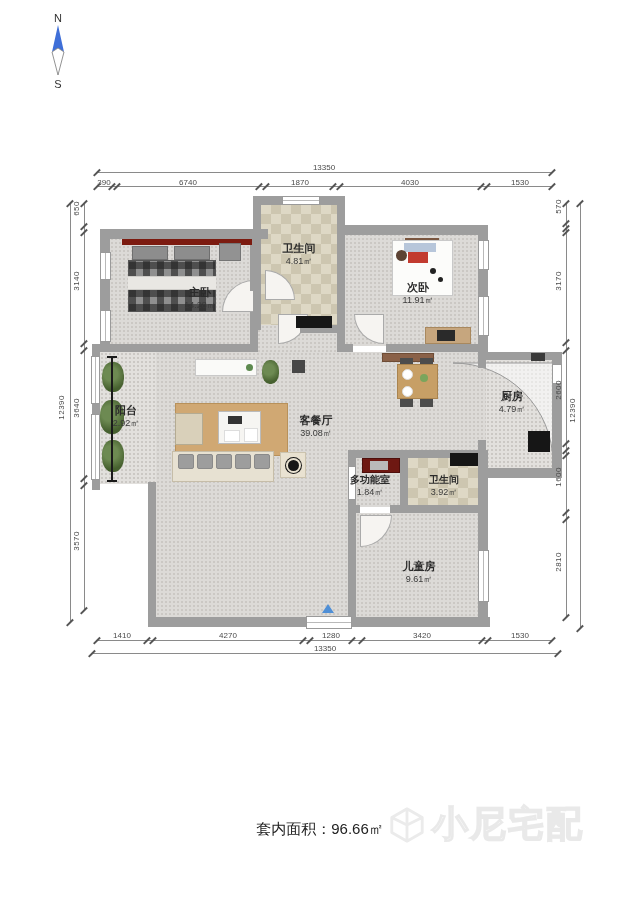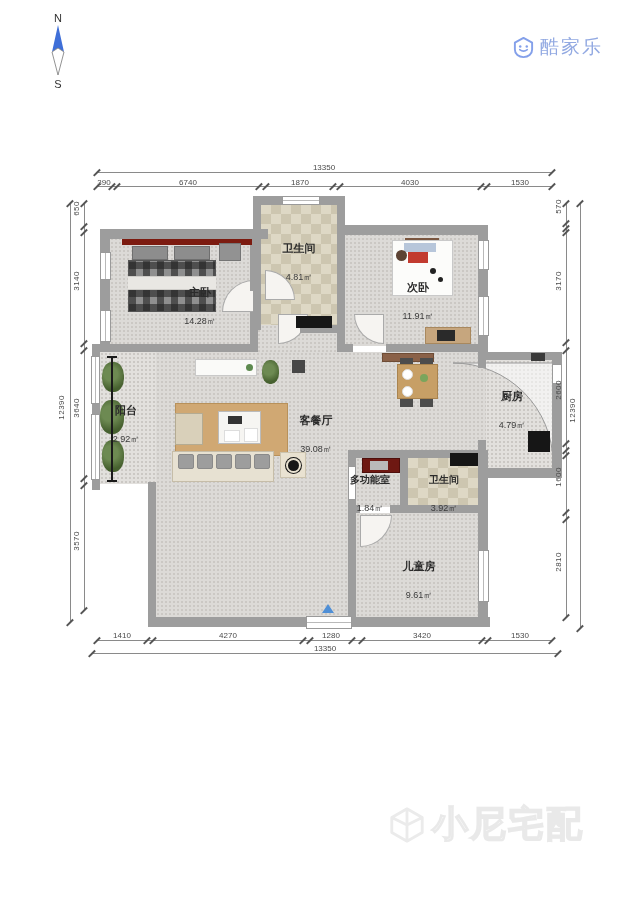--- a/index.html
+++ b/index.html
@@ -26,21 +26,21 @@
   .door{position:absolute;background:#f6f4f1;border:1px solid #aaa;box-sizing:border-box;}
   
   .fur{position:absolute;box-sizing:border-box;}
   .plaid{background-color:#8f8f8f;background-image:
     repeating-linear-gradient(0deg,rgba(35,35,35,.6) 0 7px,transparent 7px 14px),
     repeating-linear-gradient(90deg,rgba(35,35,35,.6) 0 7px,transparent 7px 14px);}
   .plant{background:radial-gradient(circle at 40% 40%, #6d8a52 0 30%, #46602f 70%);border-radius:45%;}
   
   .rlabel{position:absolute;text-align:center;transform:translateX(-50%);line-height:1.25;white-space:nowrap;}
   .rname{font-size:11px;font-weight:bold;color:#2b2b2b;}
-  .rarea{font-size:9px;color:#3a3a3a;margin-top:16px;}
+  .rarea{font-size:9px;color:#3a3a3a;}
   
   .dl{position:absolute;background:#8a8a8a;}
   .dlab{position:absolute;font-size:8px;color:#4a4a4a;transform:translateX(-50%);white-space:nowrap;}
   .vlab{position:absolute;font-size:8px;color:#4a4a4a;writing-mode:vertical-rl;transform:rotate(180deg);letter-spacing:.5px;}
   .tick{position:absolute;width:1.5px;height:9px;background:#555;transform:rotate(45deg);}
   
   .title{position:absolute;left:0;top:774px;width:100%;text-align:center;font-size:26px;font-weight:bold;color:#141414;letter-spacing:1px;z-index:2;}
   .subtitle{position:absolute;left:0;top:820px;width:100%;text-align:center;font-size:15px;color:#222;z-index:2;}
   .wm{position:absolute;left:388px;top:800px;display:flex;align-items:center;gap:6px;z-index:3;}
   .wm span{font-size:36px;font-weight:bold;color:#fff;-webkit-text-stroke:1.4px #e9e9e9;letter-spacing:2px;}
@@ -53,29 +53,20 @@
 
   <div class="compass">
     <div>N</div>
     <svg width="16" height="52" viewBox="0 0 16 52">
       <polygon points="8,1 2,28 8,24 14,28" fill="#3f6fd8"></polygon>
       <polygon points="2,28 8,24 14,28 8,51" fill="#ffffff" stroke="#777" stroke-width="0.8"></polygon>
     </svg>
     <div>S</div>
   </div>
 
-  <div class="logo">
-    <svg width="23" height="23" viewBox="0 0 24 24">
-      <path d="M12 2 L21 7 V14 C21 19 17 22 12 22 C7 22 3 19 3 14 V7 Z" fill="none" stroke="#84a0ea" stroke-width="2" stroke-linejoin="round"></path>
-      <circle cx="8.6" cy="11" r="1.3" fill="#84a0ea"></circle>
-      <circle cx="15.4" cy="11" r="1.3" fill="#84a0ea"></circle>
-      <path d="M8 14.2 Q12 17.4 16 14.2" fill="none" stroke="#84a0ea" stroke-width="1.6" stroke-linecap="round"></path>
-    </svg>
-    <span>酷家乐</span>
-  </div>
 
   <div class="f" style="left:110px;top:237px;width:142px;height:109px"></div>
   <div class="fc" style="left:261px;top:204px;width:77px;height:123px"></div>
   <div class="f" style="left:253px;top:325px;width:92px;height:29px"></div>
   <div class="f" style="left:345px;top:233px;width:135px;height:113px"></div>
   <div class="f fb" style="left:100px;top:352px;width:58px;height:132px"></div>
   <div class="f" style="left:156px;top:352px;width:330px;height:100px"></div>
   <div class="f" style="left:156px;top:452px;width:194px;height:167px"></div>
   <div class="f fb" style="left:486px;top:360px;width:68px;height:110px"></div>
   <div class="f" style="left:356px;top:458px;width:46px;height:49px"></div>
@@ -309,20 +300,21 @@
       <div class="tick" style="left: 565px; top: 438.5px;"></div>
       <div class="tick" style="left: 565px; top: 445.5px;"></div>
       <div class="tick" style="left: 565px; top: 450.5px;"></div>
       <div class="tick" style="left: 565px; top: 507.5px;"></div>
       <div class="tick" style="left: 565px; top: 514.5px;"></div>
       <div class="tick" style="left: 565px; top: 612.5px;"></div>
       <div class="tick" style="left: 579px; top: 198.5px;"></div>
       <div class="tick" style="left: 579px; top: 623.5px;"></div>
     </div>
 
+  <div class="subtitle">套内面积：96.66㎡</div>
   <div class="wm">
     <svg width="38" height="38" viewBox="0 0 40 40">
       <path d="M20 3 L36 12 V28 L20 37 L4 28 V12 Z M20 3 V20 M4 12 L20 20 L36 12 M20 20 L20 37" fill="none" stroke="#ebebeb" stroke-width="3" stroke-linejoin="round"></path>
     </svg>
     <span>小尼宅配</span>
   </div>
 
 </div>
 
 </body></html>

